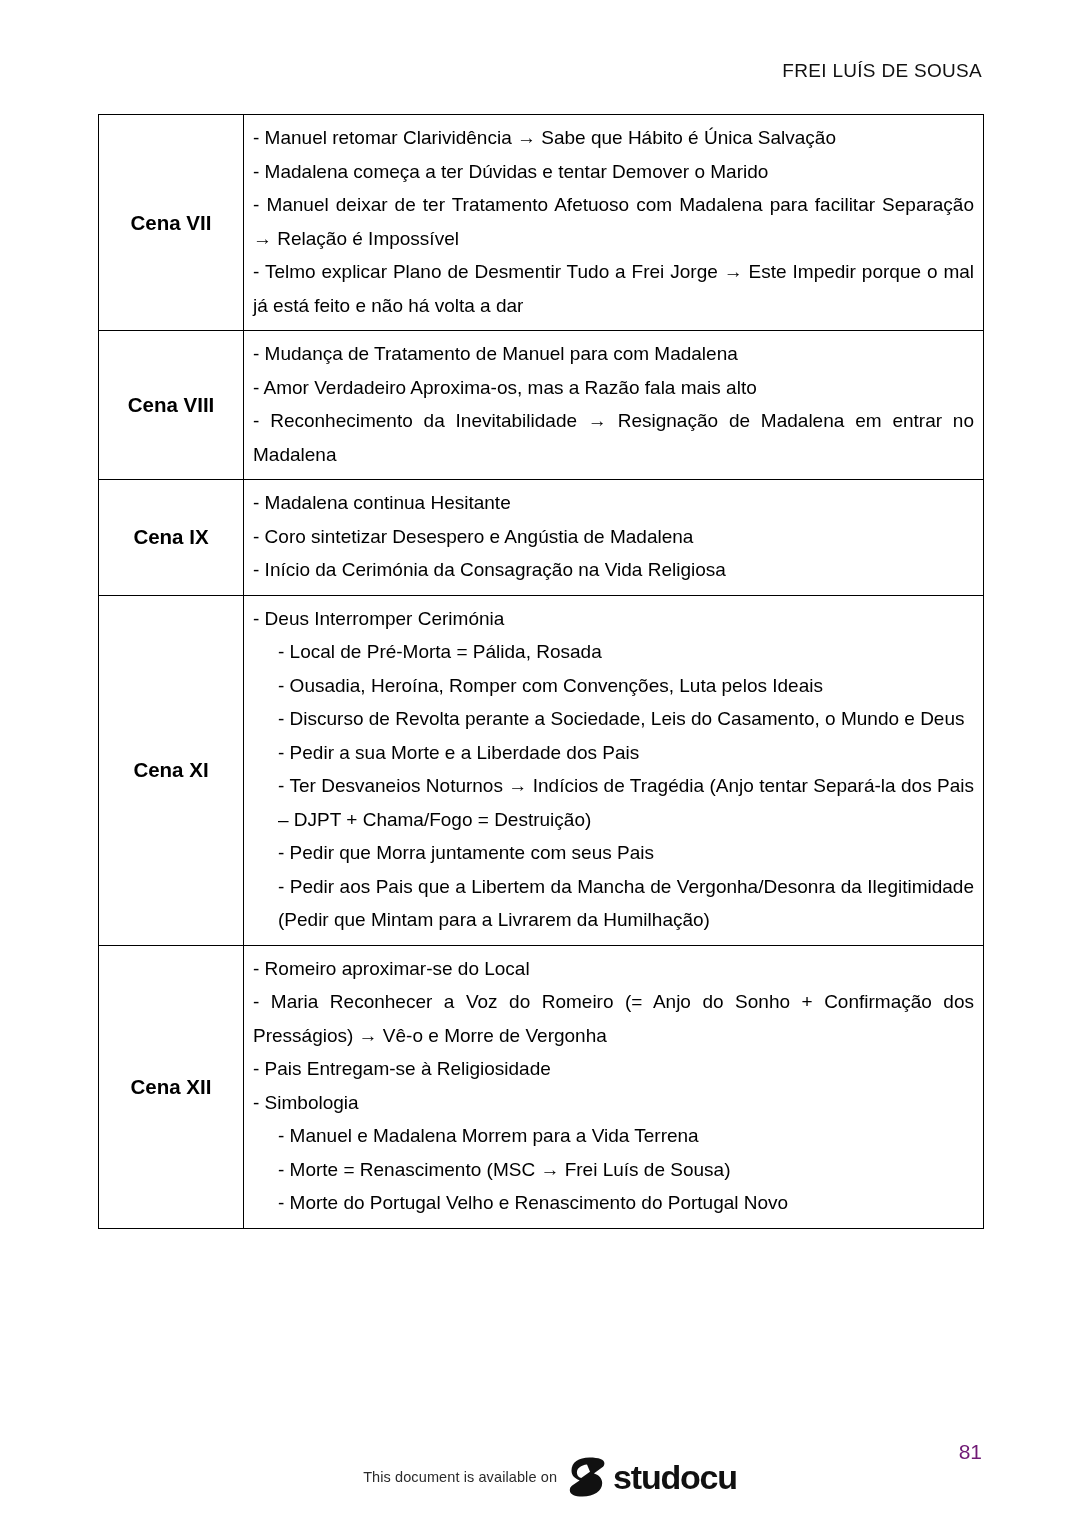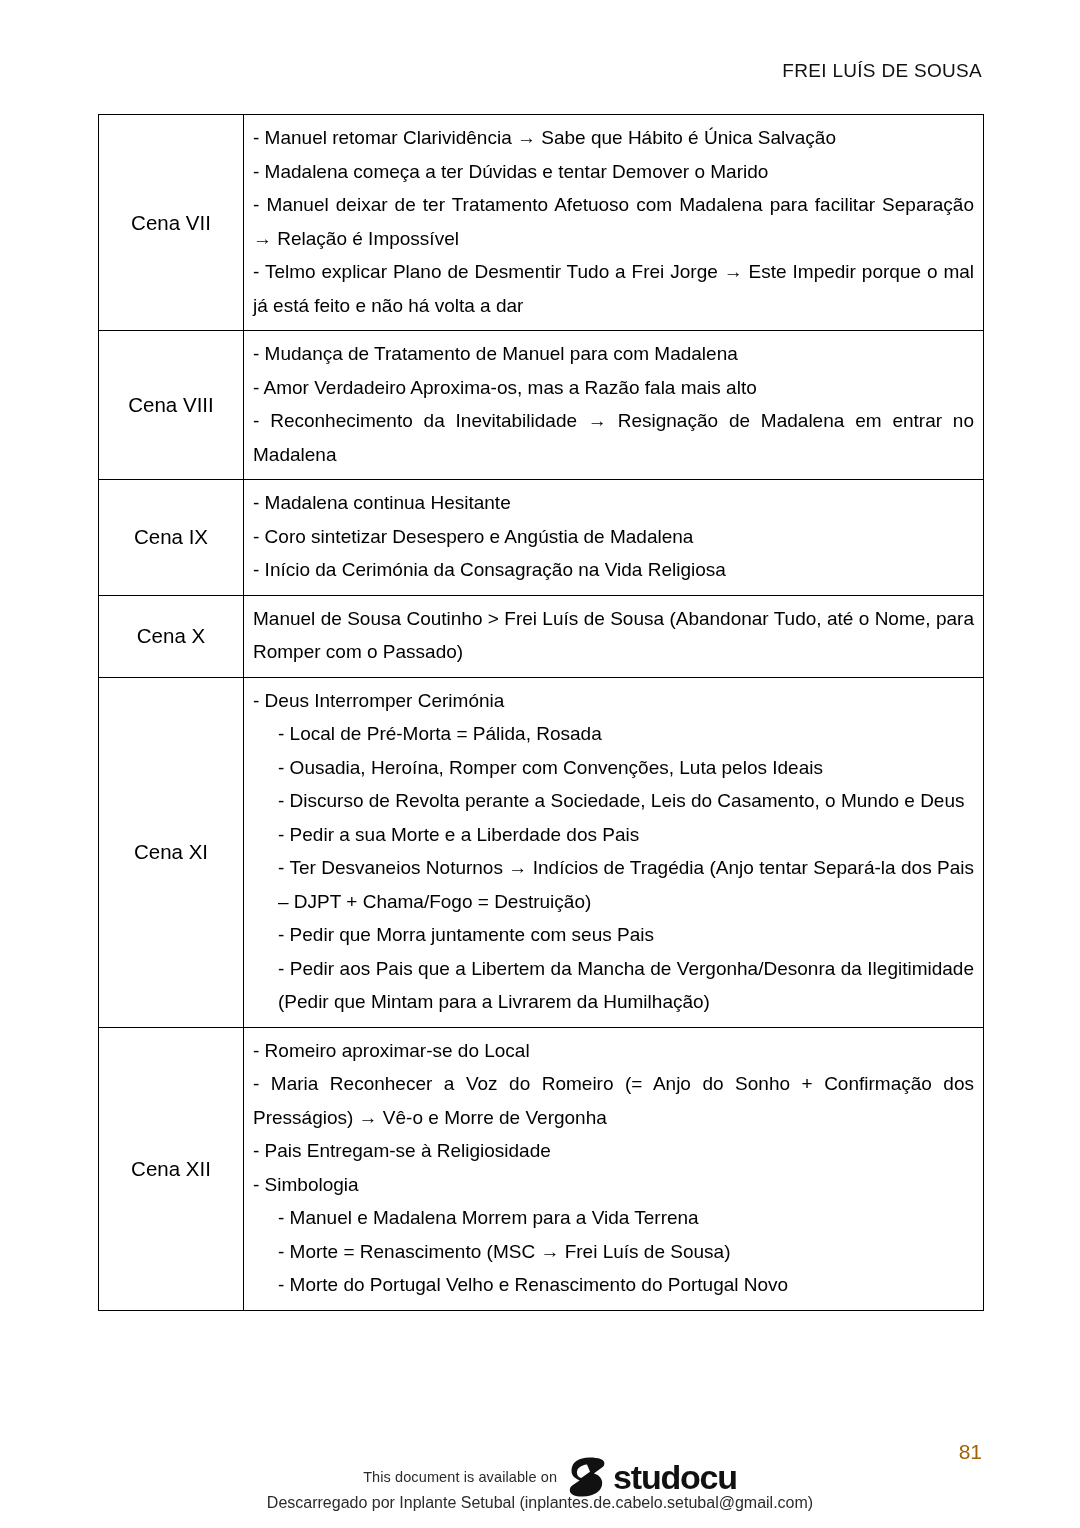--- a/index.html
+++ b/index.html
@@ -44,21 +44,21 @@
     table-layout: fixed;
   }
   .scene-table td {
     border: 1.6px solid #000000;
     vertical-align: middle;
     padding: 0;
   }
   .scene-table td.scene-label {
     width: 140px;
     text-align: center;
-    font-weight: normal;
+    font-weight: bold;
     font-size: 20.5px;
     padding: 4px 2px;
   }
   .scene-table td.scene-body {
     padding: 6px 9px 8px 9px;
     vertical-align: top;
   }
 
   .line {
     font-size: 19px;
@@ -73,21 +73,21 @@
   .line.nojust { text-align: left; }
 
   .indent-1 { padding-left: 25px; }
 
   
   .page-number {
     position: absolute;
     right: 98px;
     top: 1440px;
     font-size: 21px;
-    color: #a16207;
+    color: #701a75;
   }
 
   .watermark {
     position: absolute;
     left: 0;
     right: 0;
     top: 1457px;
     display: flex;
     justify-content: center;
     align-items: center;
@@ -154,26 +154,20 @@
             <div class="line nojust">- Amor Verdadeiro Aproxima-os, mas a Razão fala mais alto</div>
             <div class="line">- Reconhecimento da Inevitabilidade → Resignação de Madalena em entrar no Madalena</div>
           </td>
         </tr>
         <tr>
           <td class="scene-label">Cena IX</td>
           <td class="scene-body">
             <div class="line nojust">- Madalena continua Hesitante</div>
             <div class="line nojust">- Coro sintetizar Desespero e Angústia de Madalena</div>
             <div class="line nojust">- Início da Cerimónia da Consagração na Vida Religiosa</div>
-          </td>
-        </tr>
-        <tr>
-          <td class="scene-label">Cena X</td>
-          <td class="scene-body">
-            <div class="line">Manuel de Sousa Coutinho &gt; Frei Luís de Sousa (Abandonar Tudo, até o Nome, para Romper com o Passado)</div>
           </td>
         </tr>
         <tr>
           <td class="scene-label">Cena XI</td>
           <td class="scene-body">
             <div class="line nojust">- Deus Interromper Cerimónia</div>
             <div class="line indent-1 nojust">- Local de Pré-Morta = Pálida, Rosada</div>
             <div class="line indent-1 nojust">- Ousadia, Heroína, Romper com Convenções, Luta pelos Ideais</div>
             <div class="line indent-1">- Discurso de Revolta perante a Sociedade, Leis do Casamento, o Mundo e Deus</div>
             <div class="line indent-1 nojust">- Pedir a sua Morte e a Liberdade dos Pais</div>
@@ -202,15 +196,14 @@
   <div class="watermark">
     <span class="watermark-text">This document is available on</span>
     <span class="studocu-logo">
       <svg class="studocu-mark" viewBox="0 0 38 40">
         <path d="M20.5 0.5 C9.5 0.5 2.5 5.5 2.5 13.5 C2.5 18.3 5.4 21.4 10.5 23.2 L10.5 23.4 L3.2 28.6 C1.6 29.8 0.8 31.4 0.8 33.2 C0.8 37.2 5.6 39.6 13.5 39.6 C25.2 39.6 33.2 34.2 33.2 26.1 C33.2 21.3 30.2 18.1 25.1 16.4 L25.1 16.2 L33.0 10.6 C34.6 9.4 35.4 7.9 35.4 6.2 C35.4 2.6 29.9 0.5 20.5 0.5 Z M21.0 14.8 L12.2 21.1 C9.3 19.9 7.9 18.0 7.9 15.4 C7.9 11.2 11.9 8.0 18.0 7.4 Z" fill="#111111"></path>
       </svg>
       <span class="studocu-word">studocu</span>
     </span>
   </div>
 
-  <div class="download-note">Descarregado por Inplante Setubal (inplantes.de.cabelo.setubal@gmail.com)</div>
 
 </div>
 
 </body></html>

